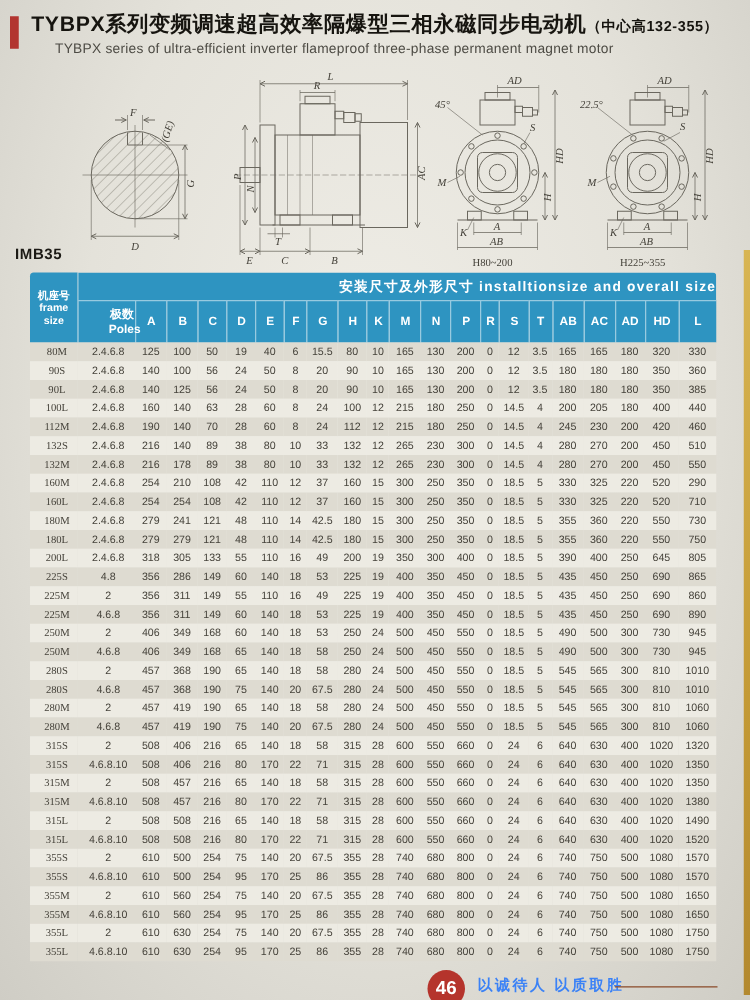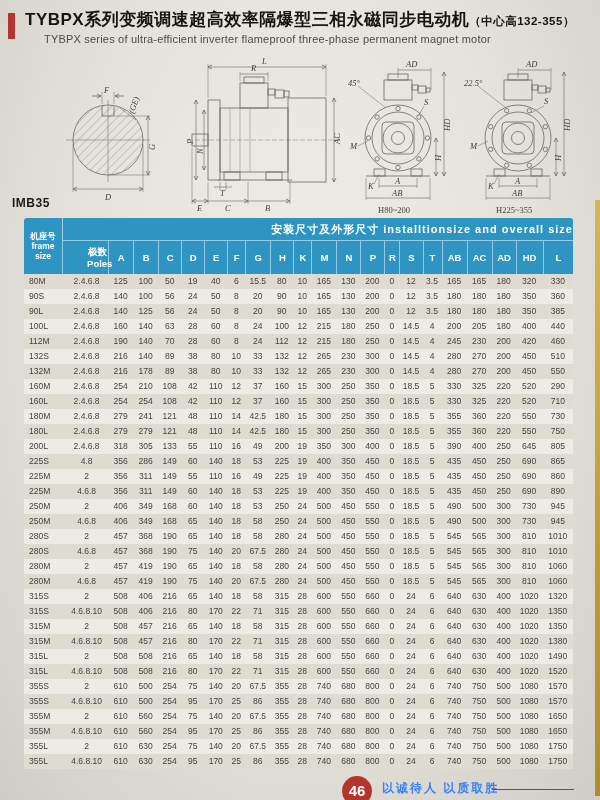--- a/index.html
+++ b/index.html
@@ -28,21 +28,21 @@
   .mount-code { position:absolute; left:12px; top:196px; font-size:12px; font-weight:bold; color:#1c1a15; letter-spacing:.5px; }
   
   .dim-table-wrap { position:absolute; left:24px; top:218px; }
   table { border-collapse:separate; border-spacing:0; table-layout:fixed; width:549px; }
   thead th { background:#2e94c1; color:#ffffff; font-weight:bold; vertical-align:middle; }
   th.group-th { font-size:11px; height:22px; letter-spacing:1px; border-left:1px solid rgba(255,255,255,.55); border-radius:0 3px 0 0;text-align:right; }
   th.frame-th { font-size:8.5px; line-height:1.2; border-radius:3px 0 0 0; }
   tr.sub-head th { height:34px; font-size:9.5px; border-left:1px solid rgba(255,255,255,.5); border-top:1px solid rgba(255,255,255,.5); }
   th.poles-th { font-size:8.5px; line-height:1.2;padding-left:24px; }
   tbody td { height:15px; line-height:15px; font-size:8.5px; text-align:center; color:#45423a; overflow:hidden; white-space:nowrap; }
-  tbody td.cell-frame { text-align:left; padding-left:5px; }
+  tbody td.cell-frame { text-align:center; padding-left:5px;font-family:Liberation Serif, serif; }
   tbody td.cell-poles { text-align:center; padding-left:3px; }
   tr.row-dark td { background:#dedbd1; }
   tr.row-light td { background:#edebe3; }
   
   .page-circle {
     position:absolute; left:342px; top:776px; width:30px; height:30px; border-radius:50%;
     background:#b5342c; color:#fff; font-weight:bold; font-size:15px; text-align:center; line-height:29px;
   }
   .slogan { position:absolute; left:382px; top:780px; font-size:12px; font-weight:bold; color:#3b82f6; letter-spacing:2px; }
   .slogan-line { position:absolute; left:492px; top:789px; width:82px; height:1px; background:#8a4a28; }

